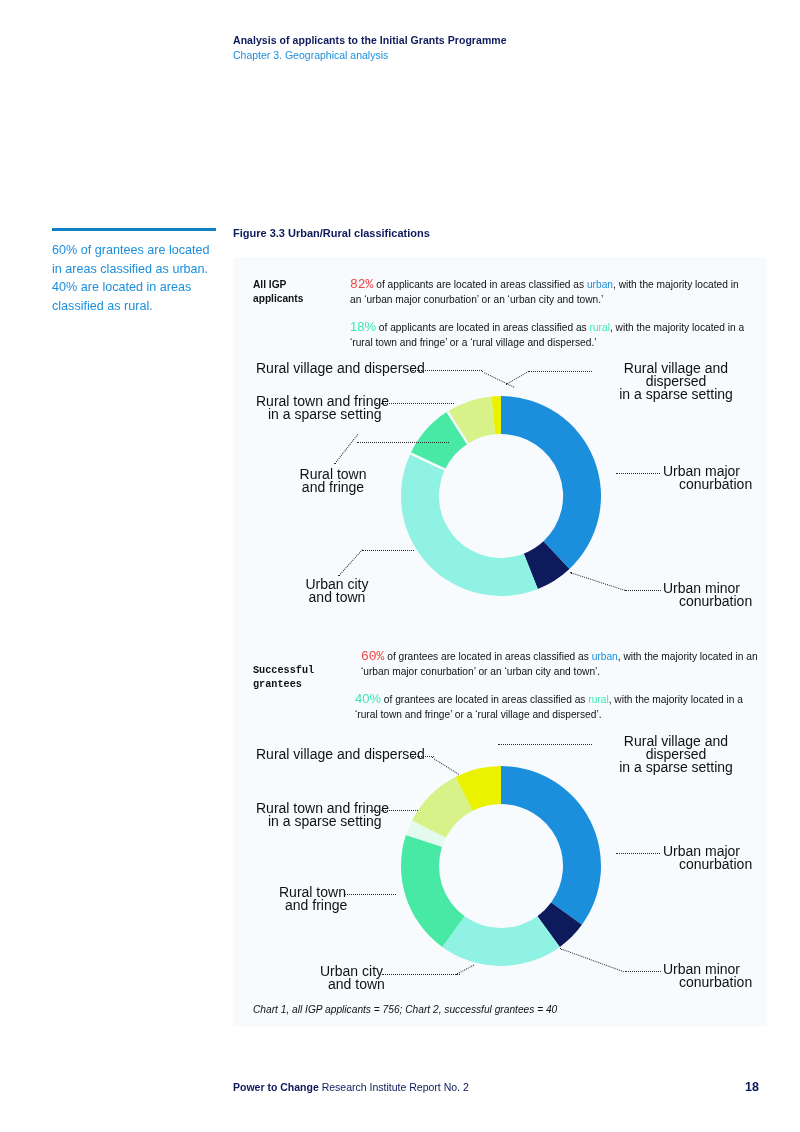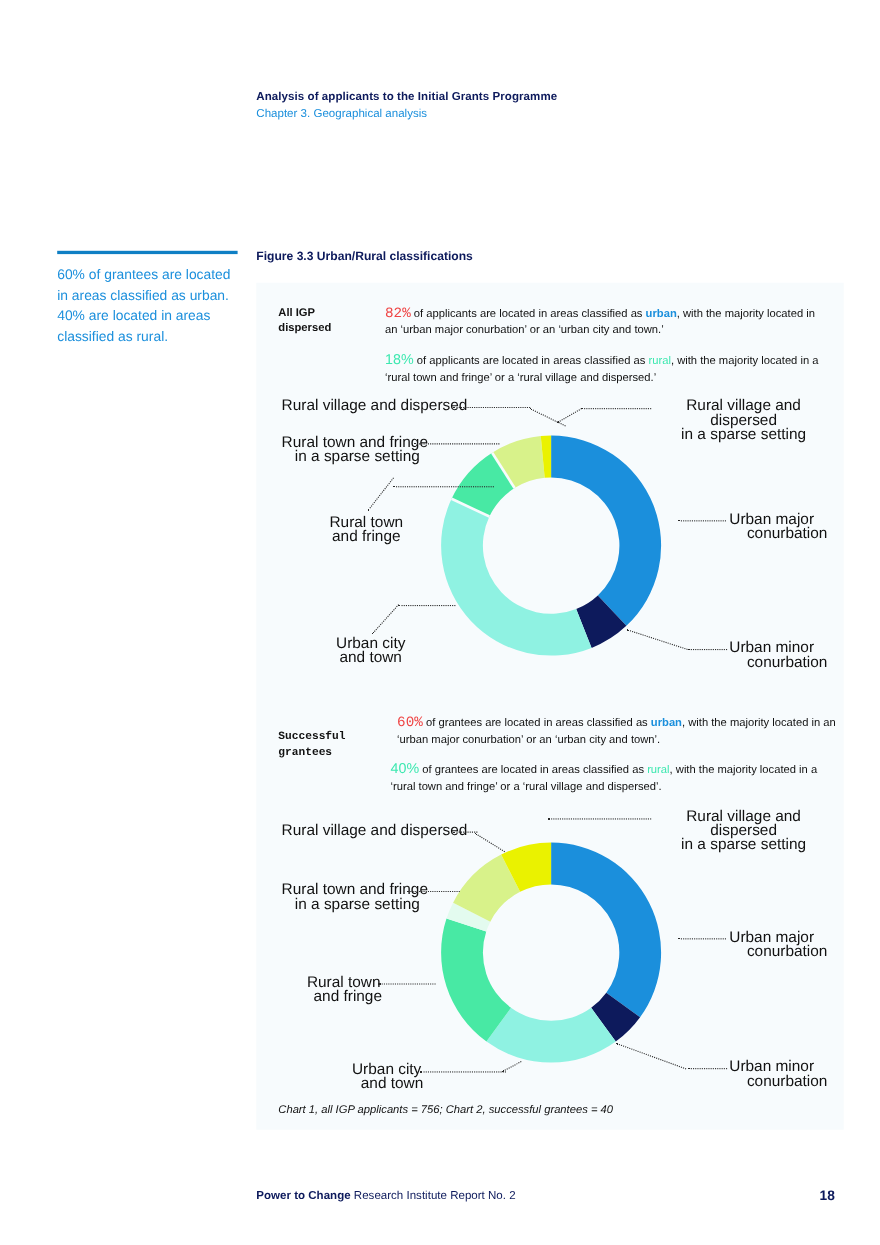--- a/index.html
+++ b/index.html
@@ -5,39 +5,39 @@
   html,body{margin:0;padding:0;}
   body{
     width:800px;height:1132px;background:#ffffff;
     font-family:"Liberation Sans","DejaVu Sans",sans-serif;
     position:relative;overflow:hidden;
     -webkit-font-smoothing:antialiased;
   }
   .page{position:absolute;inset:0;}
 
   
-  .hdr{position:absolute;left:233px;top:33px;width:420px;margin-top:48px;}
+  .hdr{position:absolute;left:233px;top:33px;width:420px;}
   .hdr-title{font-size:10.5px;font-weight:bold;color:#0d1a5c;letter-spacing:.005em;line-height:15px;}
   .hdr-sub{font-size:10.5px;color:#1b8fdc;line-height:15px;}
 
   
   .note{position:absolute;left:52px;top:228px;width:168px;}
   .note-rule{width:164px;height:3px;background:#0f7fc4;margin-bottom:10px;}
   .note-text{font-size:12.6px;line-height:18.6px;color:#1b8fdc;}
 
   
   .fig-title{position:absolute;left:233px;top:227px;font-size:11px;font-weight:bold;color:#0d1a5c;}
   .panel{position:absolute;left:233px;top:257px;width:534px;height:770px;background:#f7fbfd;}
 
   .blk-label{position:absolute;font-size:10.2px;font-weight:bold;color:#111;line-height:13.5px;}
   .blk-para{position:absolute;font-size:10.2px;color:#111;line-height:14.6px;width:400px;}
   .pct{font-size:13px;}
   .pct.urban{color:#ef4444;font-family:Liberation Mono, monospace;}
   .pct.rural{color:#3de8b0;}
-  .w-urban{color:#1b8fdc;font-weight:bold;}
+  .w-urban{color:#1b8fdc;}
   .w-rural{color:#3de8b0;}
 
   .chart-wrap{position:absolute;}
   .chart-wrap svg{display:block;}
 
   .cl{position:absolute;font-size:14px;color:#111;line-height:13.2px;}
   .cl.l{text-align:left;}
 
   .dots{position:absolute;border-top:1.6px dotted #2a2a2a;height:0;transform-origin:0 0;}
 
@@ -61,21 +61,21 @@
   <div class="note">
     <div class="note-rule"></div>
     <div class="note-text">60% of grantees are located in areas classified as urban. 40% are located in areas classified as rural.</div>
   </div>
 
   <div class="fig-title">Figure 3.3 Urban/Rural classifications</div>
 
   <div class="panel"></div>
 
   <div class="blk-label" style="left:253px;top:278px;width:80px;">
-    <span>All IGP dispersed</span>
+    <span>All IGP applicants</span>
   </div>
   <div class="blk-para" style="left:350px;top:278px;">
     <span class="pct urban">82%</span><span> of applicants are located in areas classified as </span><span class="w-urban">urban</span><span>, with the majority located in an ‘urban major conurbation’ or an ‘urban city and town.’</span>
   </div>
   <div class="blk-para" style="left:350px;top:320px;">
     <span class="pct rural">18%</span><span> of applicants are located in areas classified as </span><span class="w-rural">rural</span><span>, with the majority located in a ‘rural town and fringe’ or a ‘rural village and dispersed.’</span>
   </div>
 
   <div class="chart-wrap" style="left:395px;top:390px;">
     <svg width="212" height="212" viewBox="0 0 212 212">

